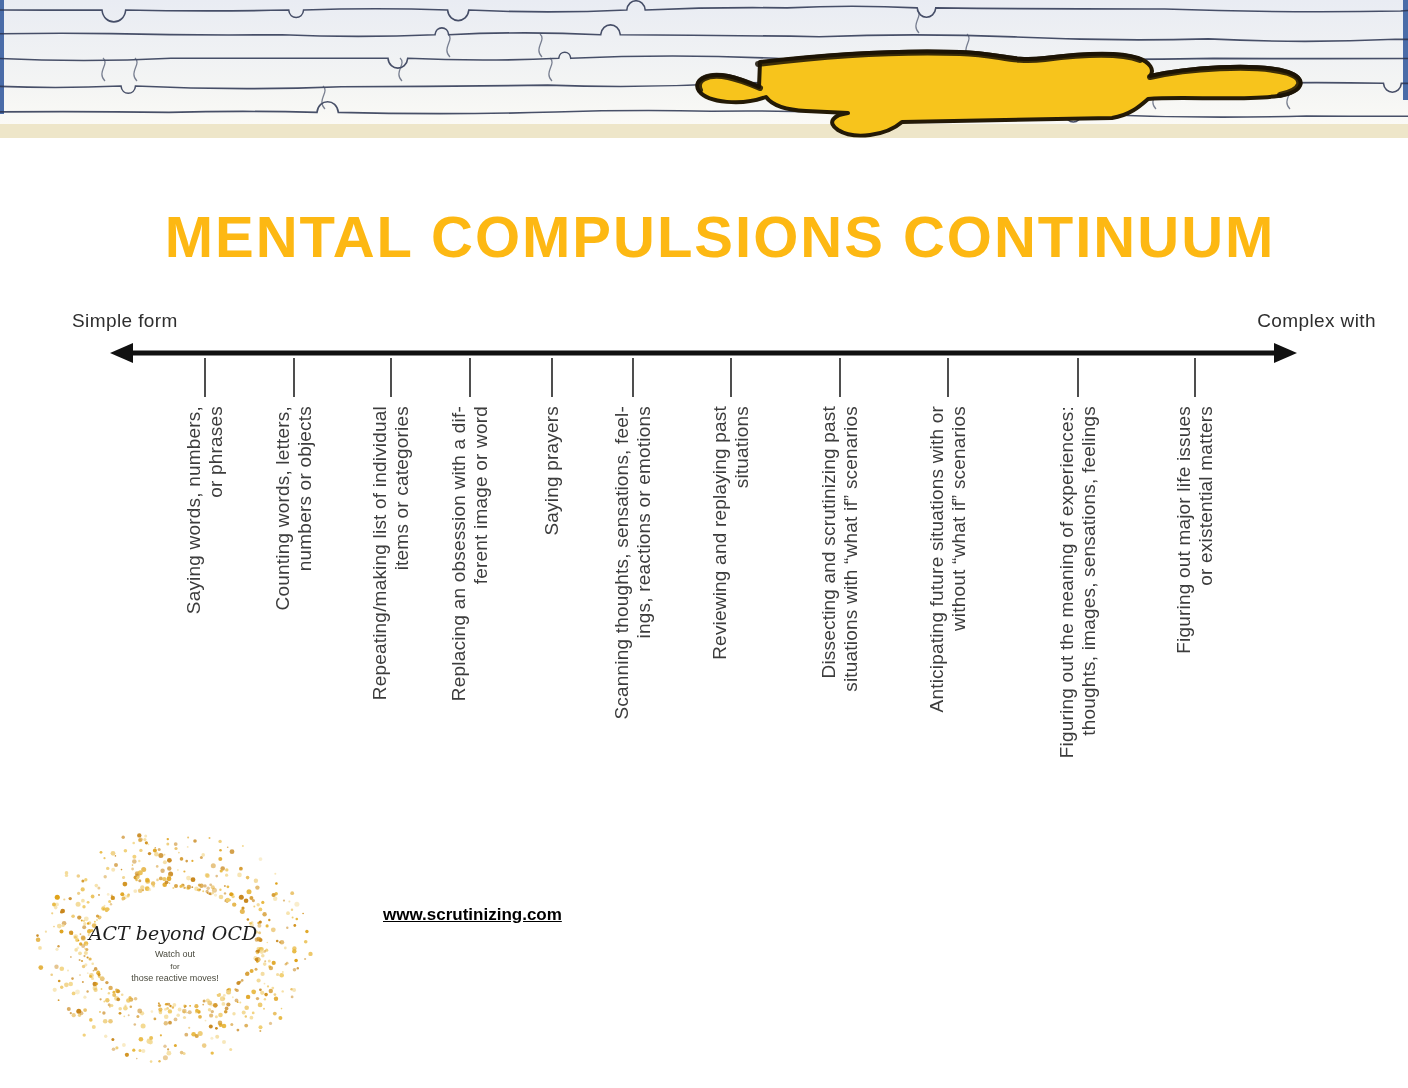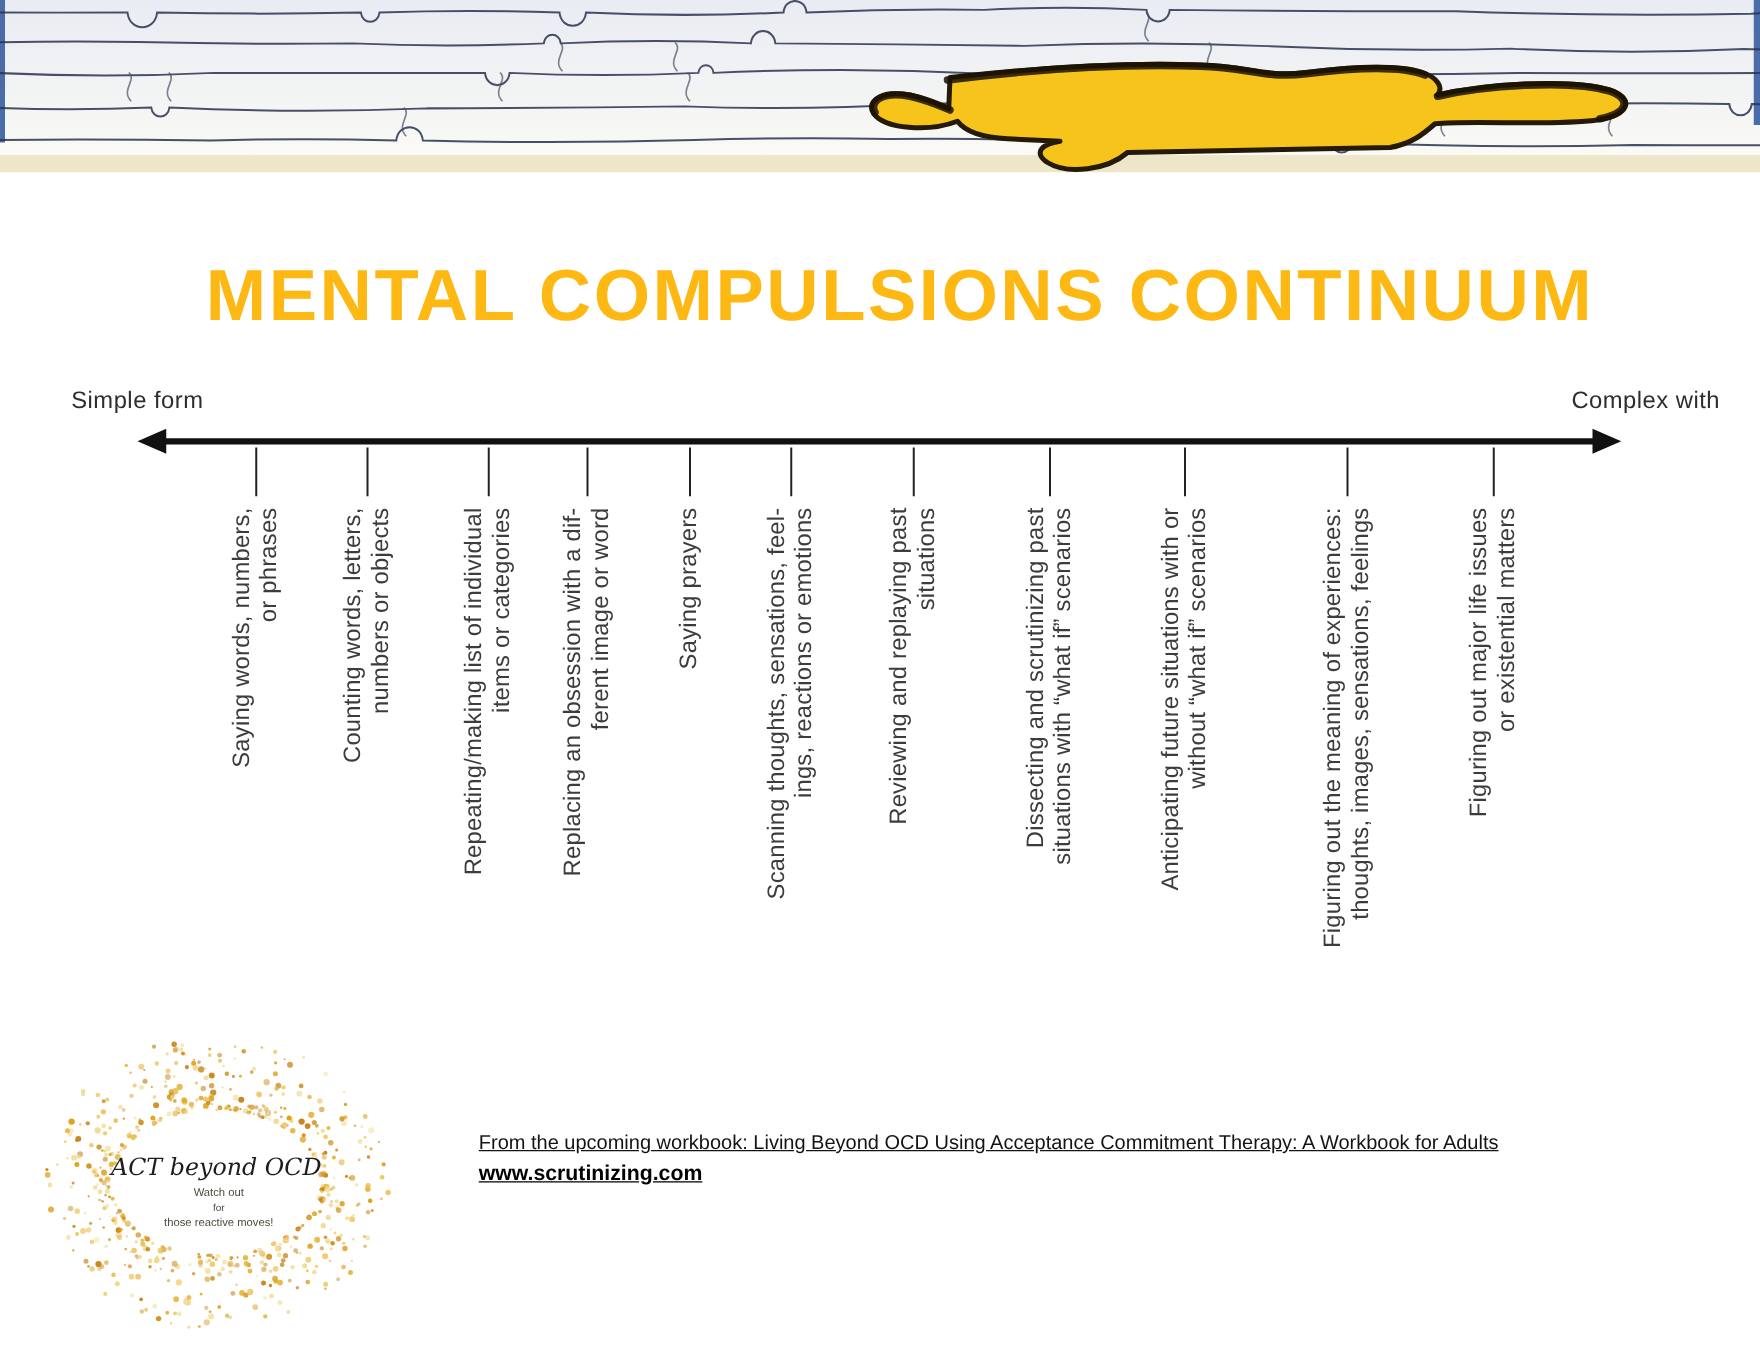--- a/index.html
+++ b/index.html
@@ -7,21 +7,21 @@
     position:relative; width:1408px; height:1088px; overflow:hidden;
     background:#ffffff; font-family:"Liberation Sans", sans-serif;padding-left:32px;
   }
   .hdr-svg { position:absolute; top:0; left:0; display:block; }
   .title {
     position:absolute; top:203px; left:0; width:100%; margin:0;
     text-align:center; font-size:58px; font-weight:700; letter-spacing:2px;
     color:var(--title-yellow,#FDB813);
   }
   .axis-label { position:absolute; top:310px; font-size:19px; color:#2e2e2e; letter-spacing:.4px; }
-  .axis-left  { left:57px;text-align:center; }
+  .axis-left  { left:72px;text-align:center; }
   .axis-right { right:64px; }
   .arrow-svg { position:absolute; top:335px; left:0; display:block; }
   .items { position:absolute; top:0; left:0; width:100%; height:100%; }
   .cont-label {
     position:absolute; top:406px;
     transform: rotate(-90deg) translateX(-100%);
     transform-origin: top left;
     white-space:nowrap; text-align:right;
     font-size:19px; line-height:22px; color:#3c3c3c; letter-spacing:.2px;
   }
@@ -717,17 +717,16 @@
         <circle cx="168.2" cy="63.2" r="1.0" fill="#f0cd6e" opacity="0.91"></circle>
       </g>
     <ellipse cx="138" cy="118" rx="82" ry="57" fill="#ffffff"></ellipse>
     <text class="logo-title" x="138" y="112" text-anchor="middle" font-size="19" fill="#1d1d1d">ACT beyond OCD</text>
     <text class="logo-tag" x="140" y="129" text-anchor="middle" font-size="9" fill="#4a4a3e">Watch out</text>
     <text class="logo-tag" x="140" y="141" text-anchor="middle" font-size="8" fill="#4a4a3e">for</text>
     <text class="logo-tag" x="140" y="153" text-anchor="middle" font-size="9" fill="#4a4a3e">those reactive moves!</text>
   </svg>
 
   <div class="footer">
-    <div class="f-line">From the upcoming workbook: Living Beyond OCD Using Acceptance Commitment Therapy: A Workbook for Adults</div>
     <div class="site">www.scrutinizing.com</div>
   </div>
 
 </div>
 
 </body></html>

